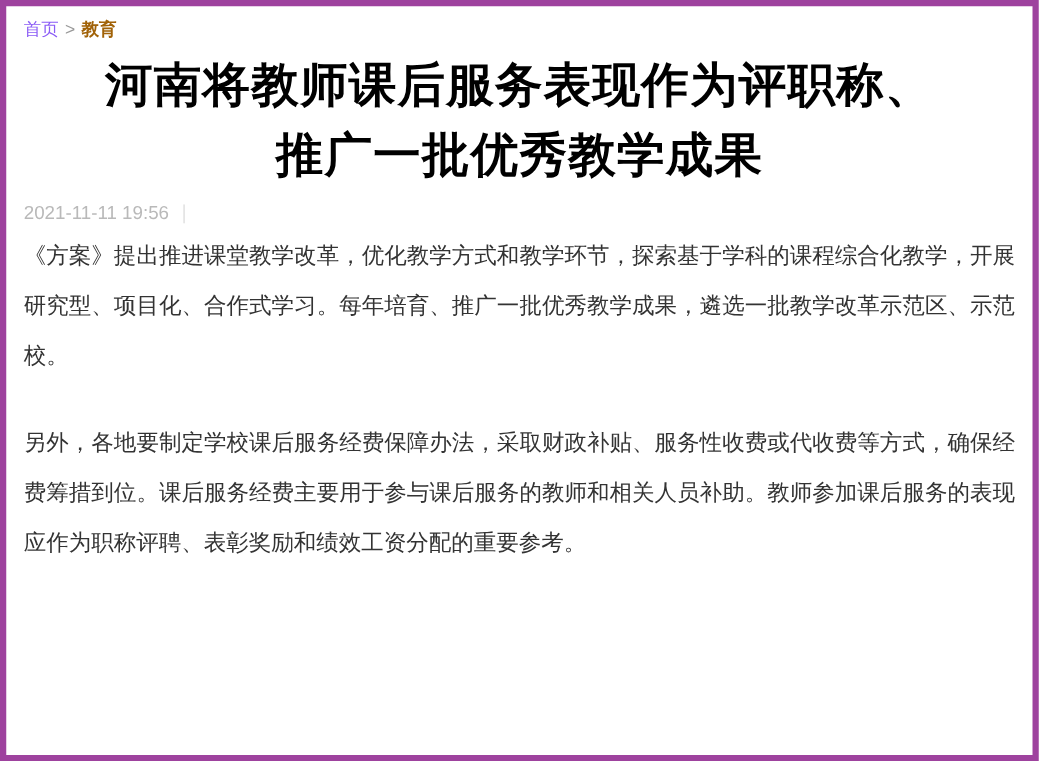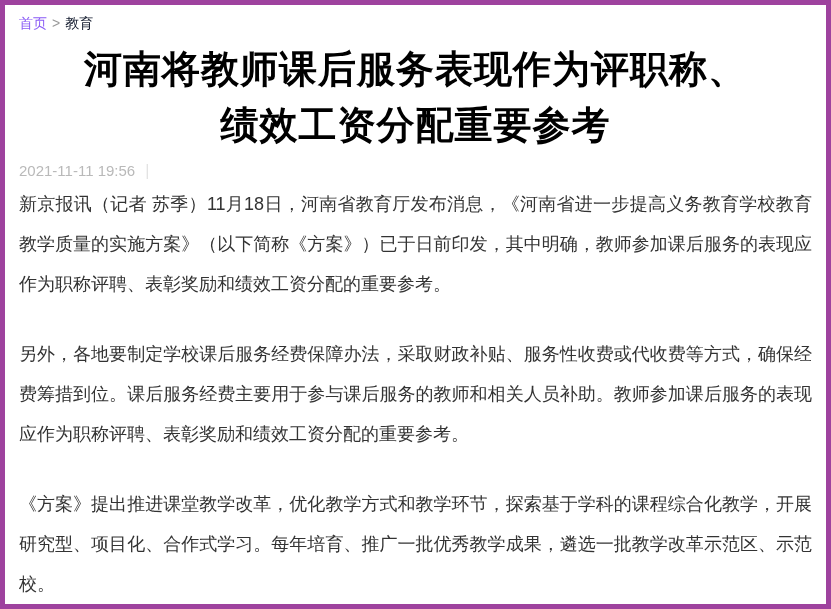--- a/index.html
+++ b/index.html
@@ -22,21 +22,21 @@
     line-height: 20px;
     height: 20px;
     color: #999999;
   }
   .breadcrumb a {
     text-decoration: none;
     cursor: pointer;
   }
   .breadcrumb .home { color: #8b5cf6; }
   .breadcrumb .sep { color: #999999; margin: 0 5px; }
-  .breadcrumb .cat { color: #0f172a; }
+  .breadcrumb .cat { color: #a16207; font-weight: bold; }
   h1.title {
     margin: 8px 0 0 0;
     font-size: 38px;
     line-height: 56px;
     font-weight: 700;
     color: #000000;
     text-align: center;
     white-space: pre-line;
     letter-spacing: 1px;
   }
@@ -64,25 +64,24 @@
 </head>
 <body>
 
 <div class="page">
 
   <nav class="breadcrumb">
     <a class="home">首页</a><span class="sep">&gt;</span><a class="cat">教育</a>
   </nav>
 
   <h1 class="title">河南将教师课后服务表现作为评职称、
-绩效工资分配重要参考</h1>
+推广一批优秀教学成果</h1>
 
   <div class="meta">
     <span>2021-11-11 19:56</span><span class="meta-sep">|</span>
   </div>
 
   <div class="article">
-    <p>新京报讯（记者 苏季）11月18日，河南省教育厅发布消息，《河南省进一步提高义务教育学校教育教学质量的实施方案》（以下简称《方案》）已于日前印发，其中明确，教师参加课后服务的表现应作为职称评聘、表彰奖励和绩效工资分配的重要参考。</p>
+    <p>《方案》提出推进课堂教学改革，优化教学方式和教学环节，探索基于学科的课程综合化教学，开展研究型、项目化、合作式学习。每年培育、推广一批优秀教学成果，遴选一批教学改革示范区、示范校。</p>
     <p>另外，各地要制定学校课后服务经费保障办法，采取财政补贴、服务性收费或代收费等方式，确保经费筹措到位。课后服务经费主要用于参与课后服务的教师和相关人员补助。教师参加课后服务的表现应作为职称评聘、表彰奖励和绩效工资分配的重要参考。</p>
-    <p>《方案》提出推进课堂教学改革，优化教学方式和教学环节，探索基于学科的课程综合化教学，开展研究型、项目化、合作式学习。每年培育、推广一批优秀教学成果，遴选一批教学改革示范区、示范校。</p>
   </div>
 
 </div>
 
 </body></html>

